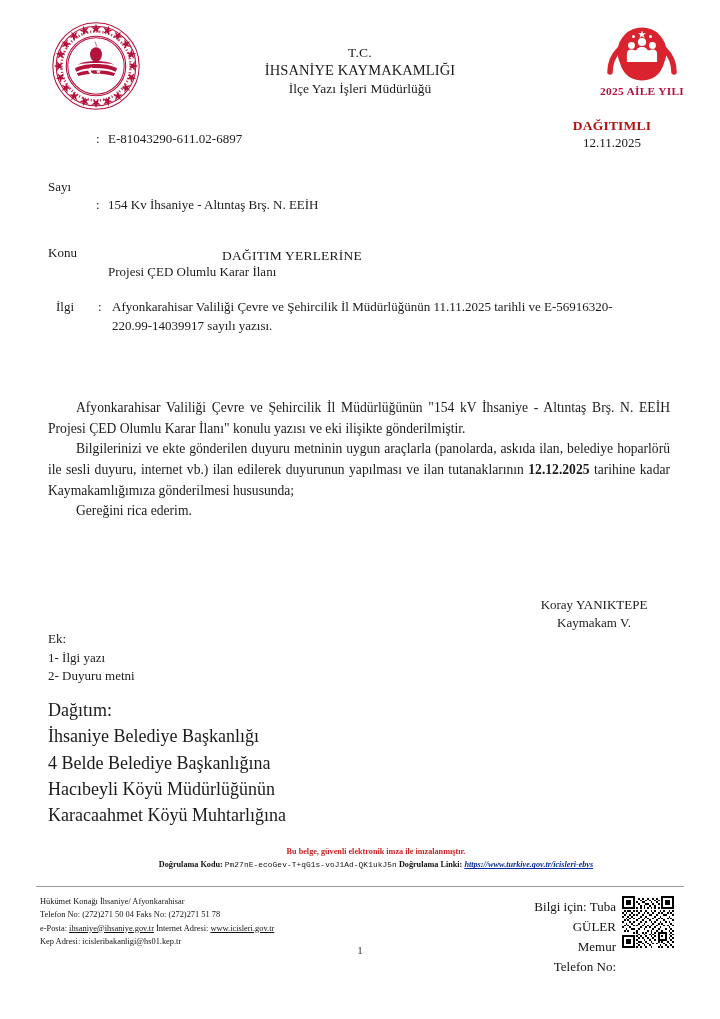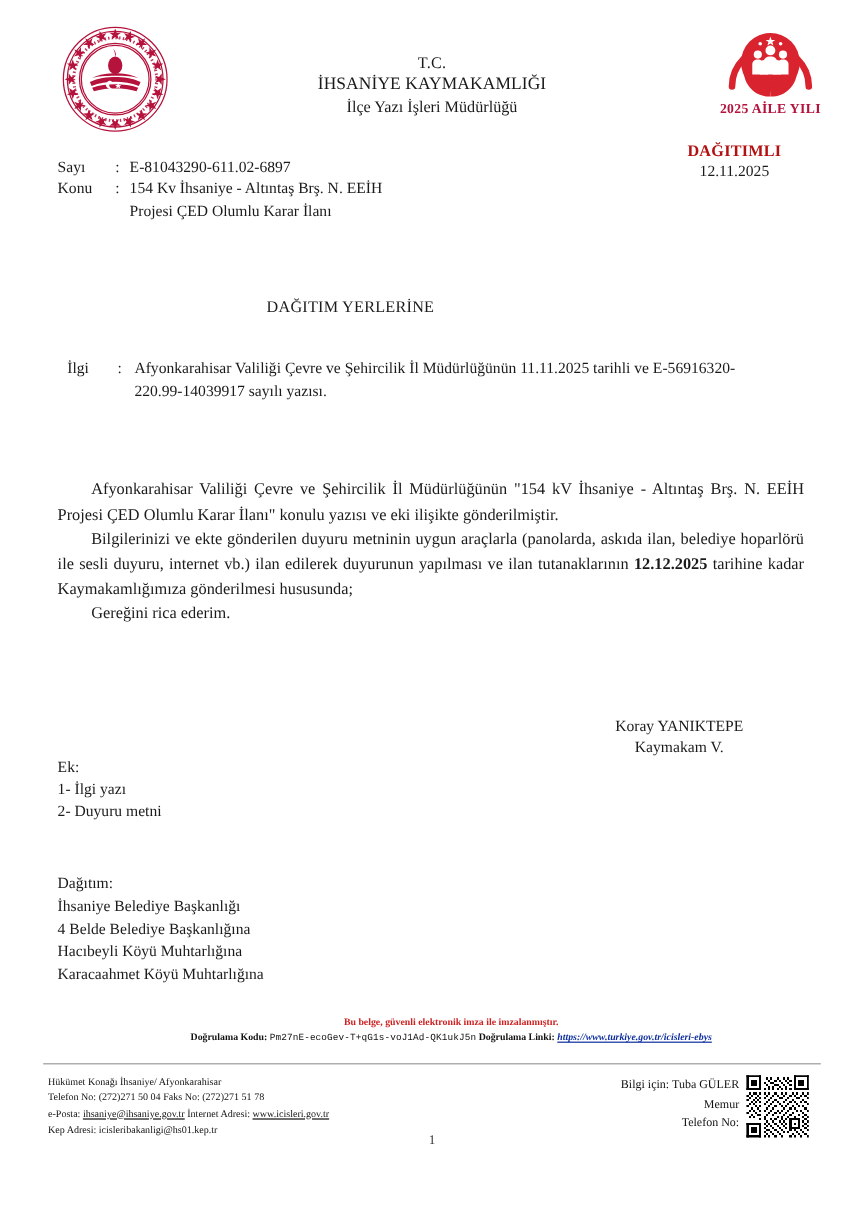--- a/index.html
+++ b/index.html
@@ -64,21 +64,21 @@
   
   .meta {
     position: absolute;
     left: 48px;
     top: 130px;
     width: 430px;
     font-size: 13px;
     line-height: 1.42;
   }
   .meta-row { display: flex; }
-  .meta-label { width: 48px; flex: 0 0 48px; }
+  .meta-label { width: 48px; flex: 0 0 48px; margin-top: 48px; }
   .meta-colon { width: 12px; flex: 0 0 12px; }
   .meta-value { flex: 1 1 auto; }
   .meta-cont { margin-left: 60px; }
 
   .dist-flag {
     position: absolute;
     right: 38px;
     top: 117px;
     text-align: center;
     width: 140px;
@@ -131,41 +131,41 @@
     line-height: 1.52;
     text-align: justify;
   }
   .body-text p { margin: 0; }
   .indent { text-indent: 28px; }
   .bold { font-weight: bold; }
 
   
   .signature {
     position: absolute;
-    left: 448px;
+    left: 476px;
     top: 596px;
     width: 236px;
     text-align: center;
     font-size: 13px;
     line-height: 1.42;
   }
 
   
   .ek {
     position: absolute;
     left: 48px;
     top: 630px;
     font-size: 13px;
     line-height: 1.44;
   }
   .dagitim {
     position: absolute;
     left: 48px;
-    top: 727px;
-    font-size: 13px;
+    top: 697px;
+    font-size: 18px;
     line-height: 1.46;
   }
   .list-line { white-space: nowrap; }
 
   
   .esign {
     position: absolute;
     left: 0;
     top: 846px;
     width: 720px;
@@ -217,21 +217,21 @@
   .footer-left .ul {
     color: #111;
     text-decoration: underline;
   }
   .footer-right {
     position: absolute;
     left: 492px;
     top: 897px;
     width: 124px;
     text-align: right;
-    font-size: 10px;
+    font-size: 13px;
     line-height: 1.55;
     color: #111;
   }
   .qr {
     position: absolute;
     left: 622px;
     top: 896px;
     width: 52px;
     height: 52px;
   }
@@ -391,21 +391,21 @@
   <div class="ek">
     <div>Ek:</div>
     <div class="list-line">1- İlgi yazı</div>
     <div class="list-line">2- Duyuru metni</div>
   </div>
 
   <div class="dagitim">
     <div>Dağıtım:</div>
     <div class="list-line">İhsaniye Belediye Başkanlığı</div>
     <div class="list-line">4 Belde Belediye Başkanlığına</div>
-    <div class="list-line">Hacıbeyli Köyü Muhtarlığına</div>
+    <div class="list-line">Hacıbeyli Köyü Müdürlüğünün</div>
     <div class="list-line">Karacaahmet Köyü Muhtarlığına</div>
   </div>
 
   <div class="esign">
     <div class="esign-head">Bu belge, güvenli elektronik imza ile imzalanmıştır.</div>
     <div class="esign-line"><span class="lbl">Doğrulama Kodu:</span>
       <span class="esign-code">Pm27nE-ecoGev-T+qG1s-voJ1Ad-QK1ukJ5n</span>
       <span class="lbl">Doğrulama Linki:</span>
       <span class="esign-link">https://www.turkiye.gov.tr/icisleri-ebys</span>
     </div>

